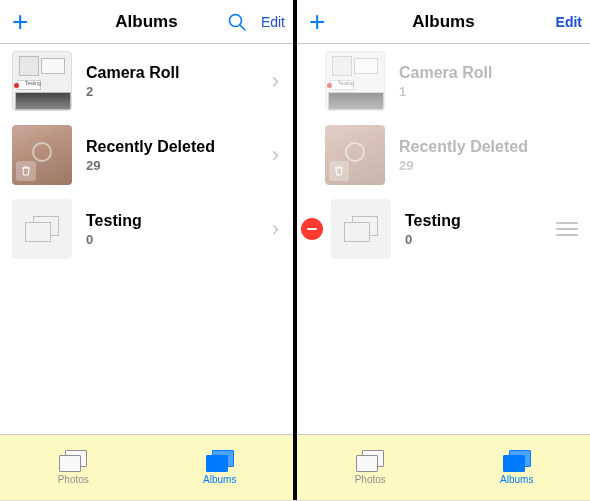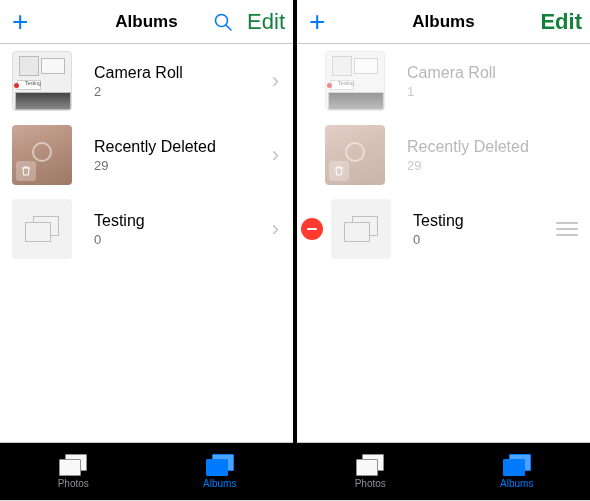--- a/index.html
+++ b/index.html
@@ -6,52 +6,52 @@
   body { font-family: -apple-system, "Helvetica Neue", Helvetica, Arial, sans-serif; background: #fff; }
   .container { width: 590px; height: 501px; display: flex; position: relative; border-bottom:1px solid #ddd;}
   .divider { width: 4px; background: #000; }
   .screen { flex: 1; display: flex; flex-direction: column; background:#fff; position:relative; }
   .nav { height: 44px; border-bottom: 1px solid #c7c7c7; display: flex; align-items: center; padding: 0 8px; position: relative; }
   .nav-title { position: absolute; left: 0; right: 0; text-align: center; font-size: 17px; font-weight: 600; color:#000; }
   .nav-left, .nav-right { display: flex; align-items: center; gap: 14px; z-index: 1; }
   .nav-right { margin-left: auto; }
   .plus { color: #007aff; font-size: 28px; font-weight: 300; line-height: 1; padding:0 4px;}
   .search { color: #007aff; }
-  .btn-text { color: #15803d; font-size: 22px; }
+  .btn-text { color: #1d4ed8; font-size: 14px; }
   .content { flex: 1; overflow: hidden; }
   .row { height: 74px; display: flex; align-items: center; padding: 0 12px; position: relative; }
   .thumb { width: 60px; height: 60px; border-radius: 4px; flex-shrink: 0; position:relative; overflow:hidden;}
   .thumb-collage { background:#f0f0f0; border:1px solid #ddd;}
   .thumb-collage .mini { position:absolute; background:#ccc; border:1px solid #bbb;}
   .thumb-collage .mini.a{top:4px;left:6px;width:20px;height:20px;background:#e8e8e8;}
   .thumb-collage .mini.b{top:6px;left:28px;width:24px;height:16px;background:#f8f8f8;}
   .thumb-collage .mini.c{top:28px;left:4px;width:24px;height:10px;background:#fff;border:1px solid #ccc;}
   .thumb-collage .mini.c:before{content:"";position:absolute;left:-4px;top:2px;width:5px;height:5px;background:#e03030;border-radius:50%;}
   .thumb-collage .mini.d{top:40px;left:2px;width:56px;height:18px;background:linear-gradient(#444,#888);}
   .thumb-collage .lbl{position:absolute;top:28px;left:12px;font-size:5px;color:#555;}
   .thumb-hand { background: linear-gradient(160deg,#caa89a 0%,#b8917f 40%,#9c7865 100%); display:flex;align-items:center;justify-content:center;}
   .thumb-hand .keys{width:20px;height:20px;border:2px solid #eee;border-radius:50%;opacity:.6;margin-top:-6px;}
   .thumb-hand .trash { position:absolute; bottom:4px; left:4px; width:20px; height:20px; background:rgba(255,255,255,.28); border-radius:3px; display:flex;align-items:center;justify-content:center;}
   .thumb-empty { background:#f2f2f2; display:flex; align-items:center; justify-content:center;}
   .thumb-empty .stack { position:relative; width:34px; height:26px;}
   .thumb-empty .stack div{ position:absolute; border:1.5px solid #c0c0c0; background:#f2f2f2; width:26px; height:20px;}
   .thumb-empty .stack div:first-child{ top:0; left:8px;}
   .thumb-empty .stack div:last-child{ top:6px; left:0;}
-  .meta { margin-left: 22px; flex:1; }
+  .meta { margin-left: 14px; flex:1;font-weight:bold; }
   .title { font-size: 16px; color:#000; }
   .count { font-size: 13px; color: #6f6f6f; margin-top: 2px; }
   .chev { color: #c7c7c7; font-size: 22px; padding:0 2px;}
   .dimmed .title { color:#b8b8b8; }
   .dimmed .count { color:#c9c9c9; }
   .dimmed .thumb { opacity:.55; }
   .delete-dot { width:22px; height:22px; background:#ff3b30; border-radius:50%; display:flex; align-items:center; justify-content:center; margin-right:8px; flex-shrink:0;}
   .delete-dot div{ width:10px; height:2px; background:#fff; border-radius:1px;}
   .drag { width:22px; height:14px; display:flex; flex-direction:column; justify-content:space-between; margin-left:6px;}
   .drag div{ height:2px; background:#c7c7c7; border-radius:1px;}
-  .tabbar { height:58px; border-top:1px solid #c7c7c7; background:#000000; display:flex;}
+  .tabbar { height:66px; border-top:1px solid #c7c7c7; background:#fef9c3; display:flex;}
   .tab { flex:1; display:flex; flex-direction:column; align-items:center; justify-content:center; gap:2px;}
   .tab-label { font-size:10px; color:#8e8e93;}
   .tab.active .tab-label { color:#007aff; }
   .tab-ico { width:28px; height:22px; position:relative;}
   .tab-ico .s { position:absolute; width:22px; height:17px; border:1.5px solid #8e8e93; border-radius:1px; background:#f8f8f8;}
   .tab-ico .s:first-child{top:0;left:6px;}
   .tab-ico .s:last-child{top:5px;left:0;}
   .tab.active .tab-ico .s{ border-color:#007aff; background:#007aff;}
   .tab.active .tab-ico .s:first-child{ background:#4da2ff;}
   .edit-offset .row-editable { padding-left:4px; }

